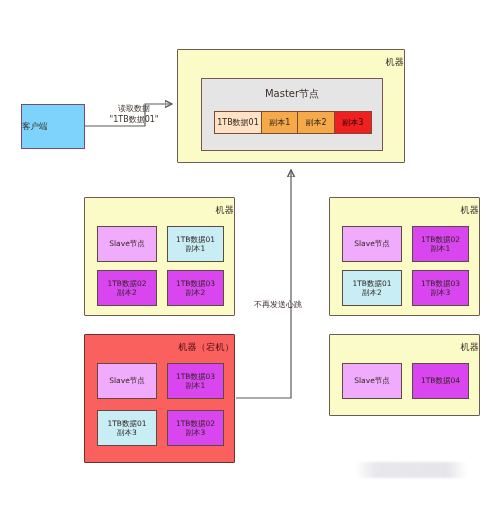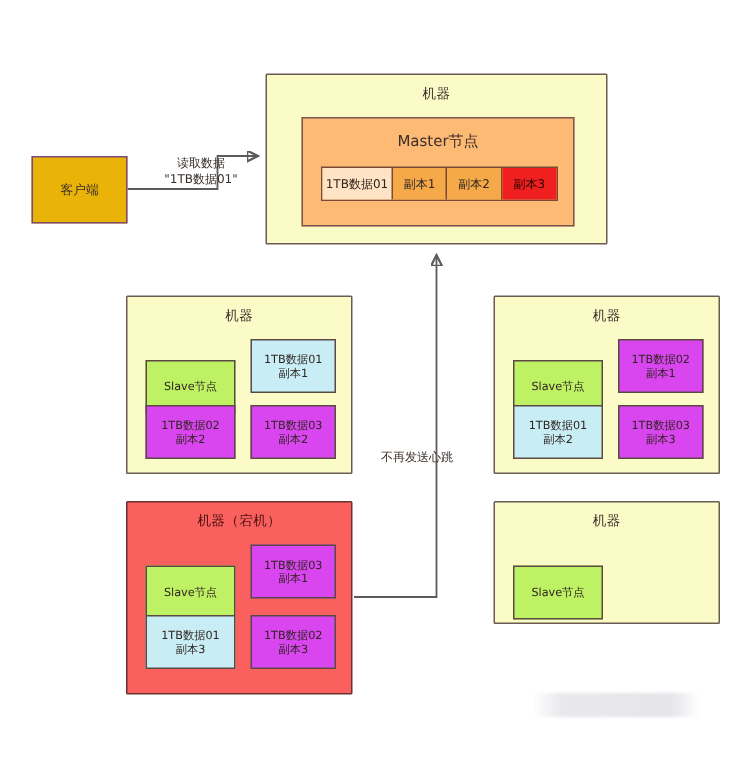--- a/index.html
+++ b/index.html
@@ -33,35 +33,35 @@
   }
   .machine.down {
     background: #f9605e;
     border-color: #6b3030;
   }
   .machine-title {
     position: absolute;
     left: 0;
     right: 0;
     top: 6px;
-    text-align: center;
+    text-align: right;
     font-size: 9px;
     color: #3b2f2a;
     letter-spacing: 0.3px;
   }
   .machine.down .machine-title {
     color: #4a1010;
   }
 
   
   .master-node {
     position: absolute;
     box-sizing: border-box;
     border: 1.5px solid #7a5652;
-    background: #fdba74;
+    background: #e5e5e5;
   }
   .master-title {
     position: absolute;
     left: 0;
     right: 0;
     top: 8px;
     text-align: center;
     font-size: 10px;
     color: #3b2f2a;
   }
@@ -96,33 +96,32 @@
     border: 1px solid #5a4a42;
     display: flex;
     align-items: center;
     justify-content: center;
     text-align: center;
     font-size: 7.5px;
     line-height: 1.25;
     color: #2f2520;
     white-space: pre-line;
   }
-  .cell.slave  { background: #bef264; margin-top: 14px; }
+  .cell.slave  { background: #f0abfc; }
   .cell.green  { background: #d946ef; }
   .cell.blue   { background: #c8edf5; }
 
   
   .client {
     position: absolute;
     box-sizing: border-box;
     border: 1.5px solid #7a4a7a;
-    background: #eab308;
+    background: #7dd3fc;
     display: flex;
     align-items: center;
-    justify-content: center;
     font-size: 8.5px;
     color: #3b2f2a;
   }
 
   
   .edge-label {
     position: absolute;
     font-size: 8px;
     color: #3b2f2a;
     text-align: center;
@@ -218,19 +217,20 @@
 副本1</div>
     <div class="cell blue" style="left:12px; top:75px; width:60px; height:36px;">1TB数据01
 副本3</div>
     <div class="cell green" style="left:82px; top:75px; width:57px; height:36px;">1TB数据02
 副本3</div>
   </div>
 
   <div class="machine" style="left:329px; top:334px; width:151px; height:82px;">
     <div class="machine-title">机器</div>
     <div class="cell slave" style="left:12px; top:28px; width:60px; height:36px;">Slave节点</div>
+    <div class="cell green" style="left:82px; top:28px; width:57px; height:36px;">1TB数据04</div>
   </div>
 
   <div class="edge-label" style="left:247px; top:300px; width:62px; ">不再发送心跳</div>
 
   <div class="watermark"></div>
 
 </div>
 
 </body></html>

